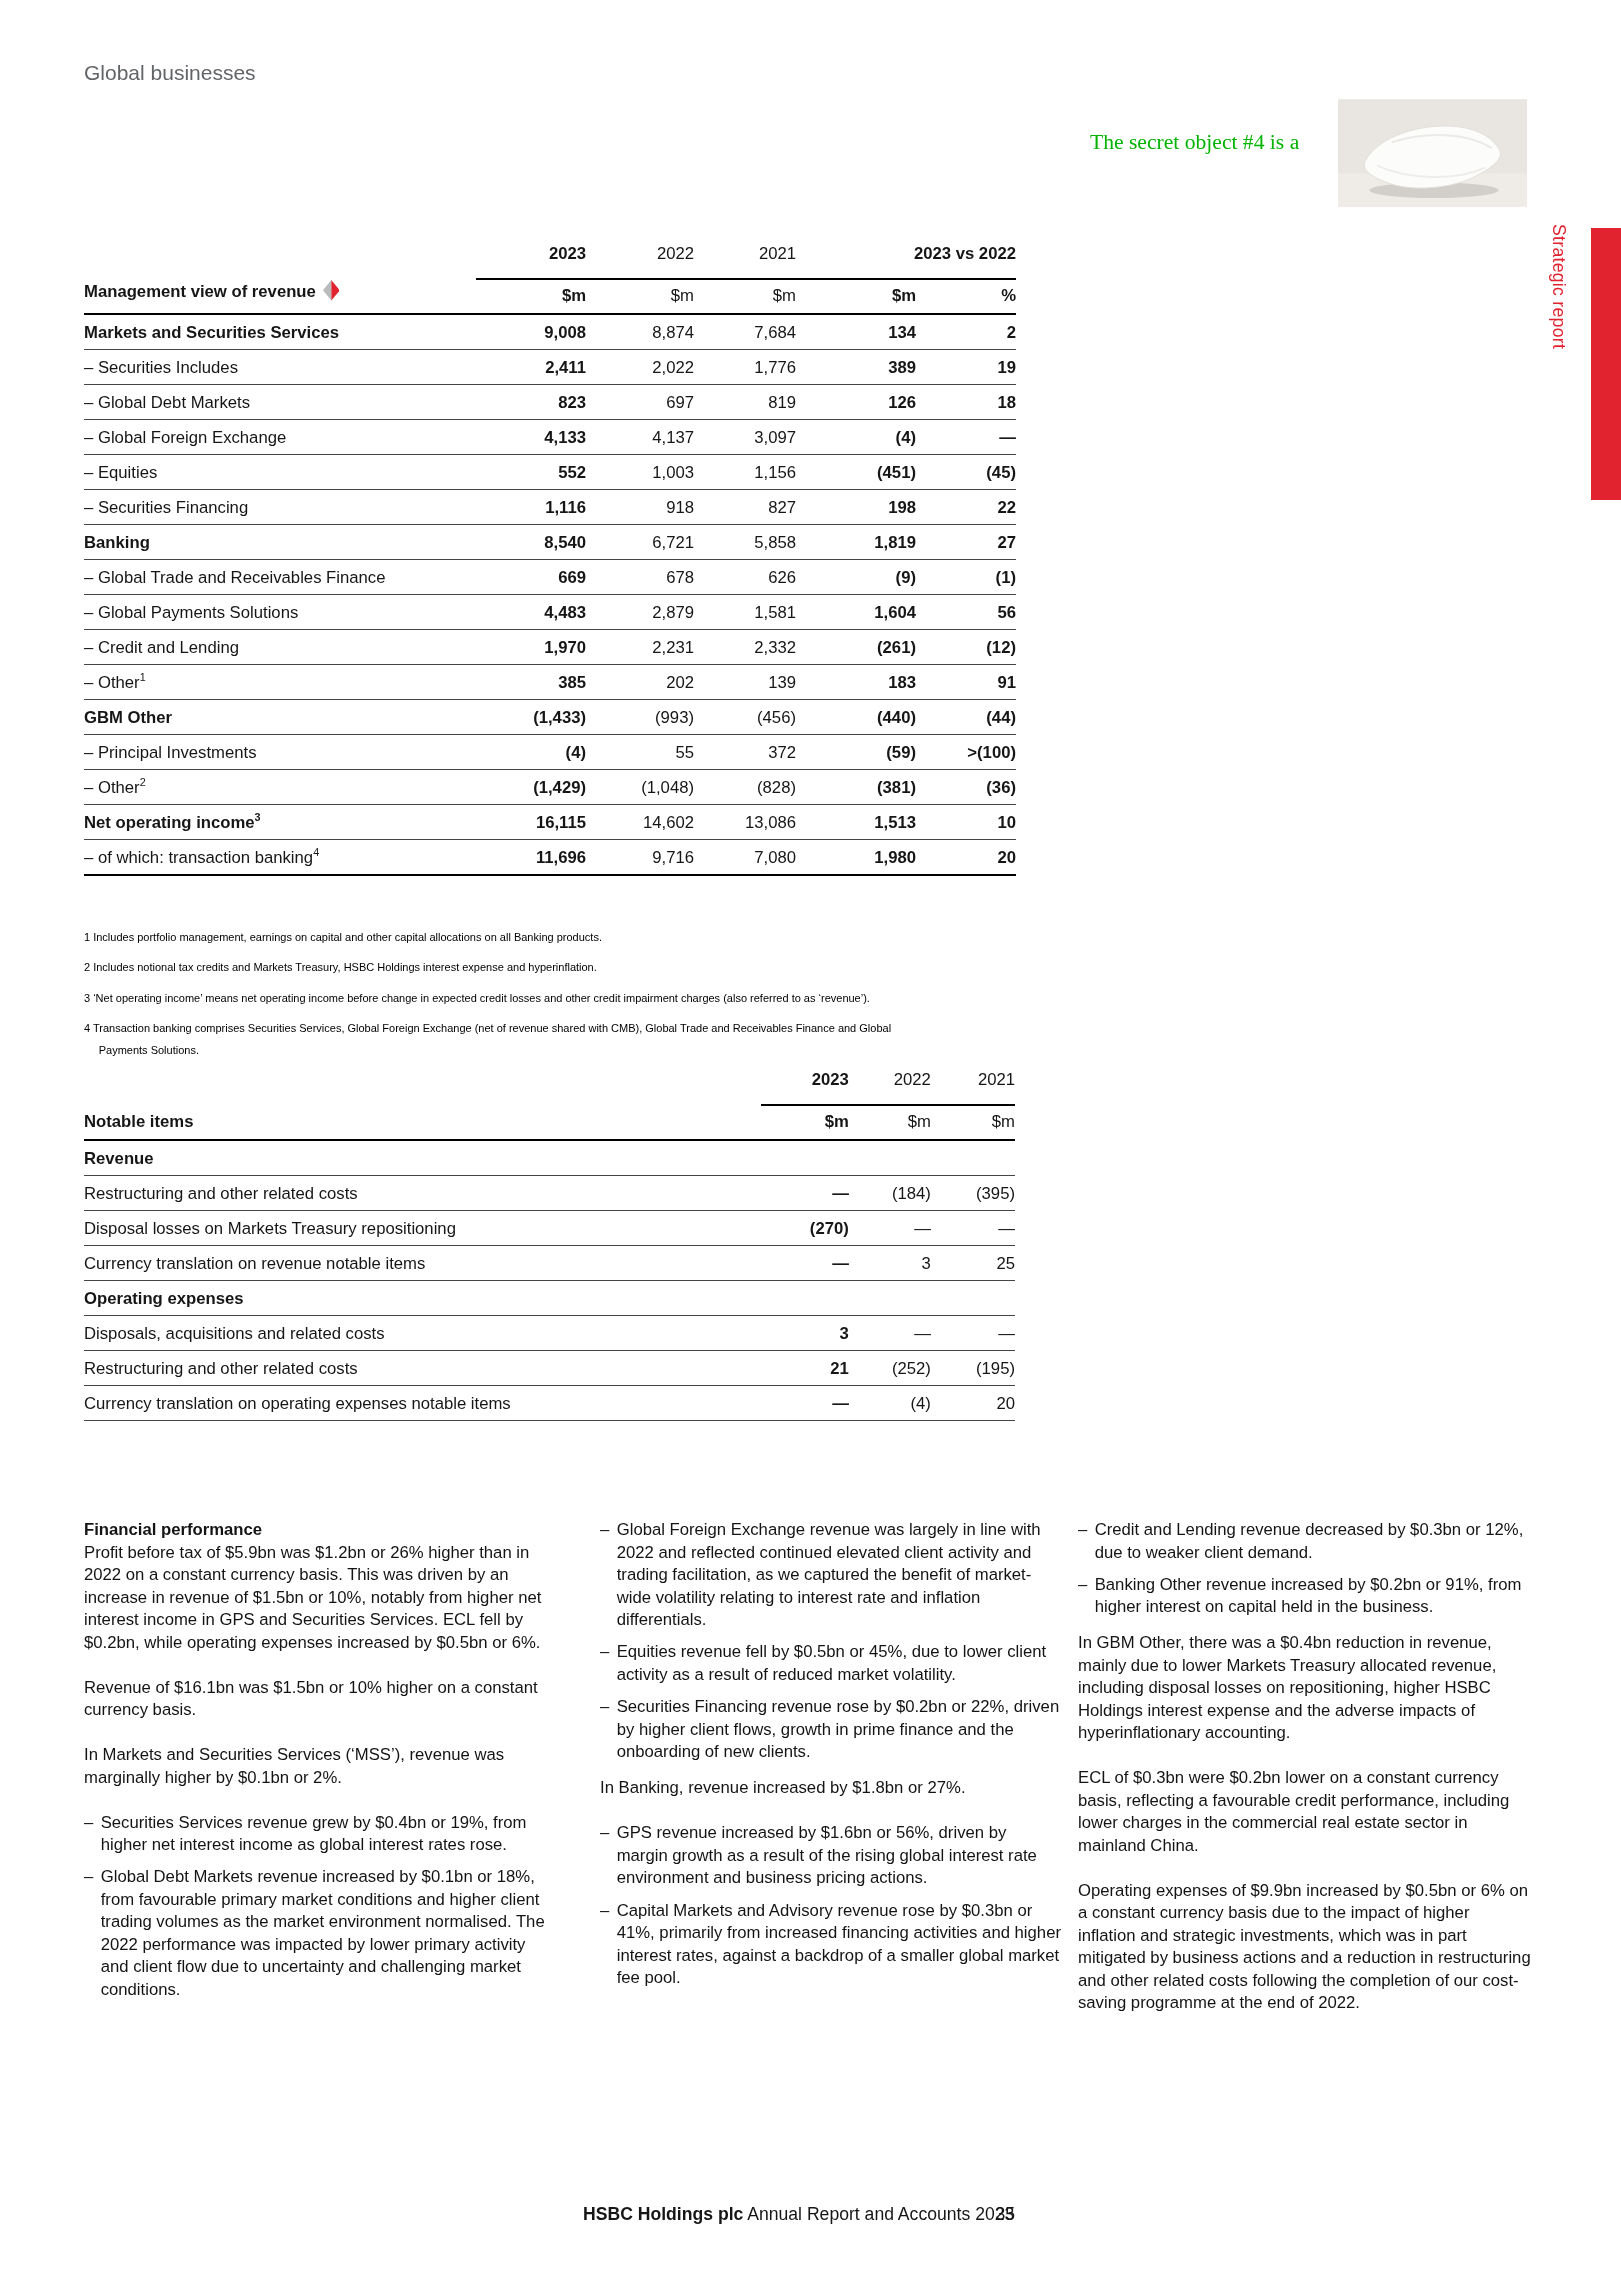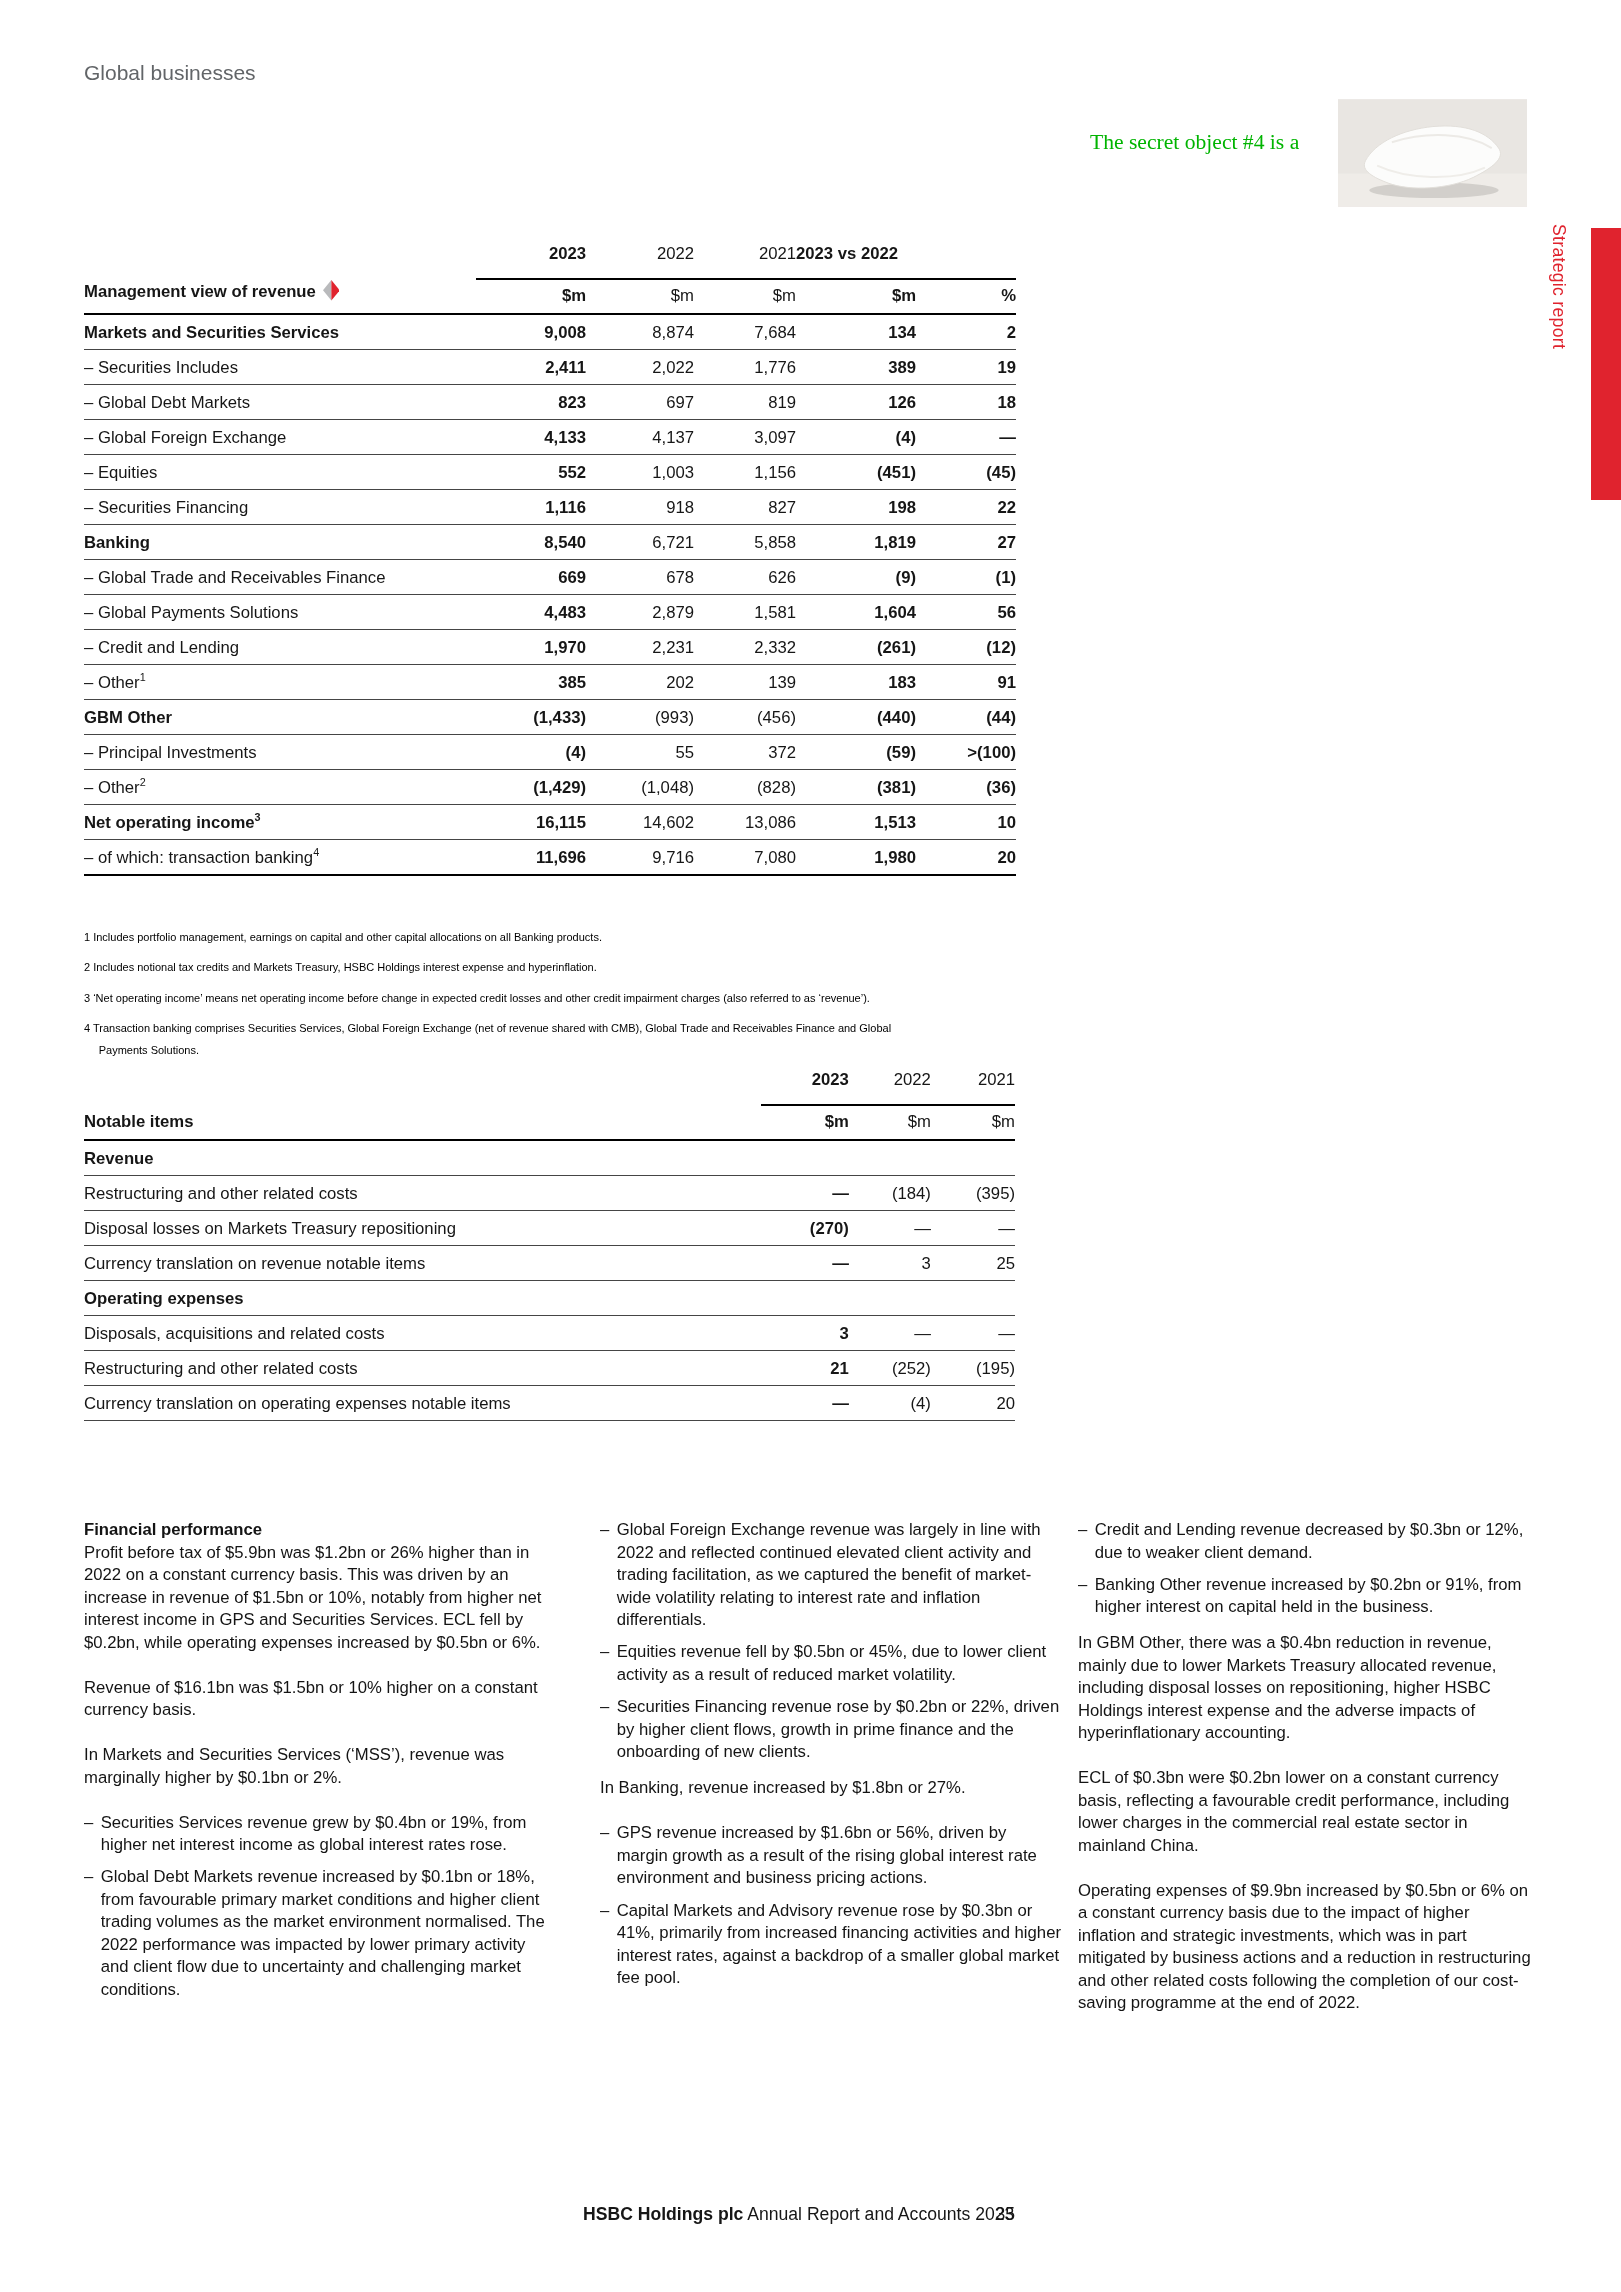--- a/index.html
+++ b/index.html
@@ -19,21 +19,21 @@
   .b{font-weight:bold;}
   td.num{text-align:right;}
   td.lbl{text-align:left;}
   sup{font-size:10.8px;line-height:0;vertical-align:super;}
 
   .rev{left:84px;top:235px;width:931px;}
   .not{left:84px;top:1061px;width:931px;}
   tr.yr td{height:29px;padding-bottom:14px;}
   td.grp{border-bottom:2px solid #000;}
   td.nb{border-bottom:none;}
-  td.ctr{text-align:left;}
+  td.ctr{text-align:right;}
   tr.units td{height:25.5px;padding-bottom:7.8px;border-bottom:2.9px solid #000;vertical-align:bottom;}
   .tbl tbody td{height:34px;vertical-align:middle;border-bottom:1px solid #454545;}
   .rev tbody tr:last-child td{border-bottom:2px solid #000;}
   .diamond{display:inline-block;margin-left:6.9px;vertical-align:-3.9px;}
 
   .notes{position:absolute;left:84px;top:926px;width:1419px;font-size:11px;line-height:22.5px;color:#000000;}
   .note{margin-bottom:7.8px;padding-left:14.7px;text-indent:-14.7px;white-space:pre-wrap;}
 
   .fcol{position:absolute;top:1519px;font-size:16.7px;line-height:22.5px;color:#141414;}
   #col0{left:84px;width:470px;}

